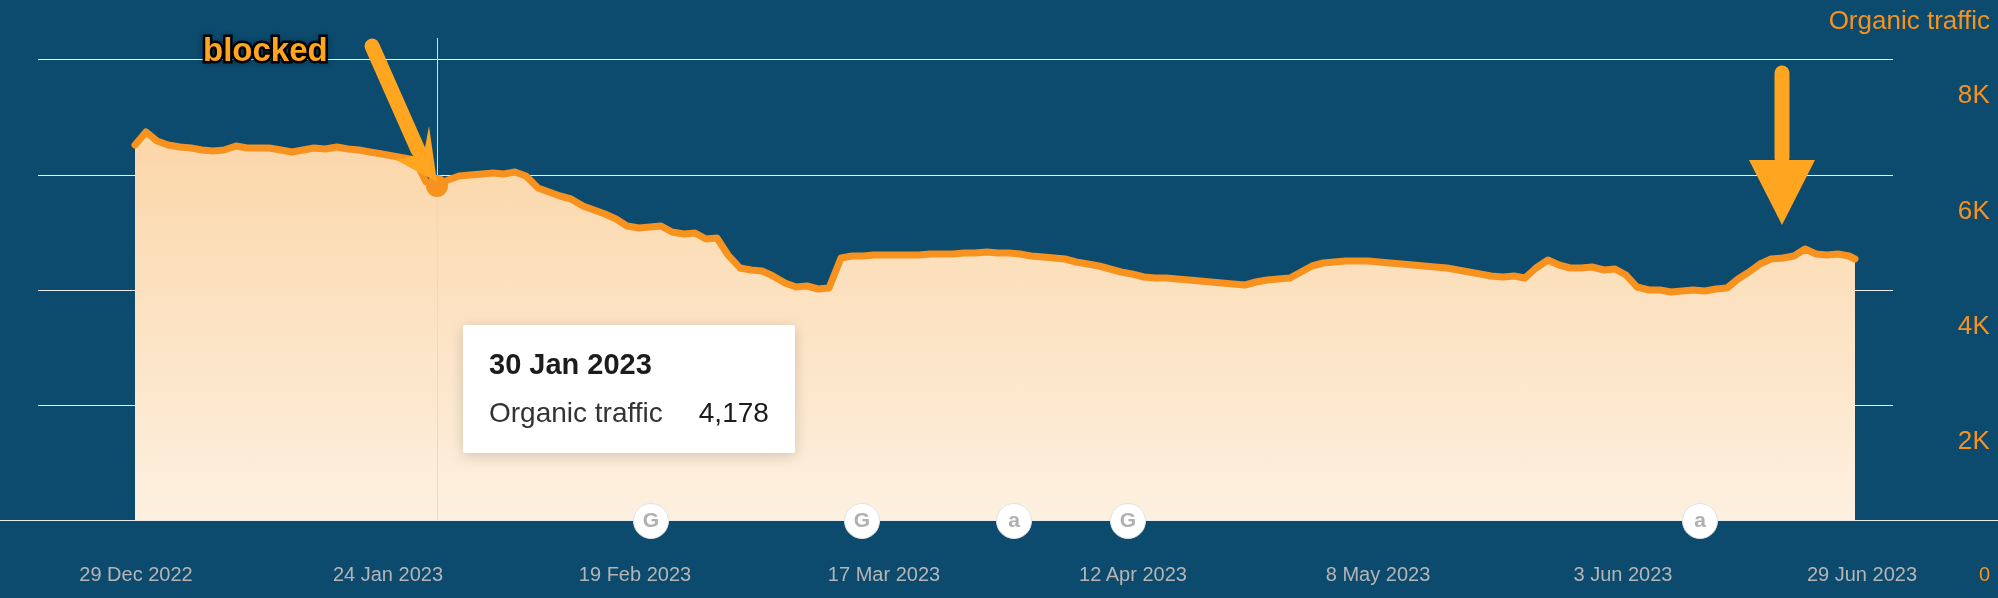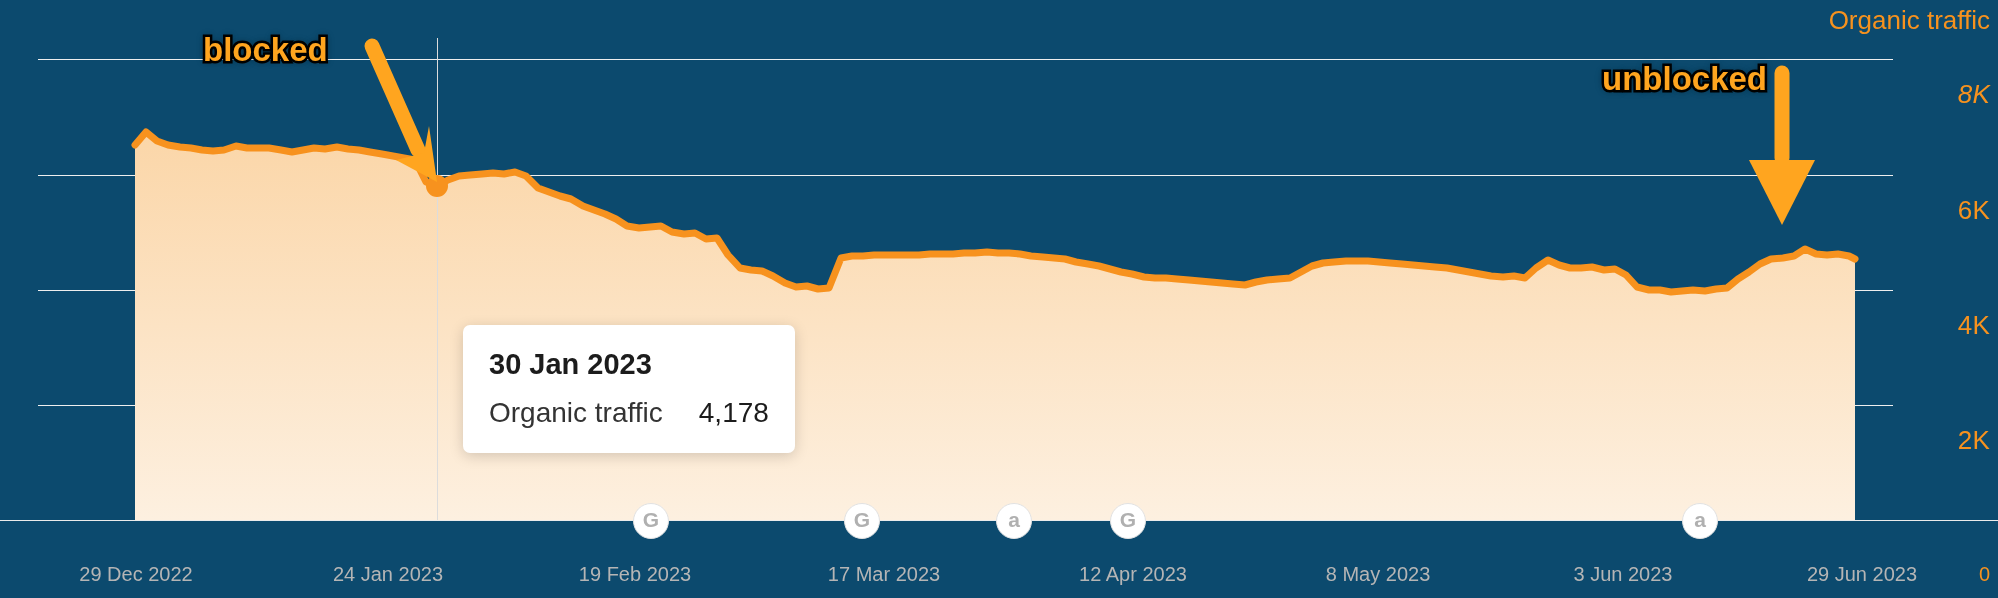--- a/index.html
+++ b/index.html
@@ -103,21 +103,21 @@
     line-height: 31px;
     text-align: center;
     font-weight: bold;
     transform: translate(-50%, -50%);
     font-family: "Liberation Sans", sans-serif;
   }
   
   .tooltip {
     position: absolute;
     background: #ffffff;
-    border-radius: 7px;
+    border-radius: 2px;
     box-shadow: 0 3px 14px rgba(0,0,0,0.17);
     padding: 22px 26px 24px 26px;
     min-width: 306px;
     box-sizing: border-box;
   }
   .tooltip-date {
     color: #1c1c1c;
     font-size: 29px;
     font-weight: bold;
     line-height: 34px;
@@ -241,39 +241,38 @@
         <path d="M437,182 L396,160 L424,153 L429,126 Z" fill="#ffa51f"></path>
       </g>
 
       <g>
         <path d="M1782,73 L1782,158" stroke="#ffa51f" stroke-width="15" stroke-linecap="round" fill="none"></path>
         <path d="M1782,225 L1749,160 L1815,160 Z" fill="#ffa51f"></path>
       </g>
     </svg>
 
     <div class="annotation-label" style="left:203px; top:32px;">blocked</div>
-    <div class="annotation-label" style="left:1602px; top:61px;">unblocked</div>
 
     <div class="tooltip" style="left:463px; top:325px;">
       <div class="tooltip-date">30 Jan 2023</div>
       <div class="tooltip-row">
         <span class="tooltip-metric">Organic traffic</span>
         <span class="tooltip-value">4,178</span>
       </div>
     </div>
 
     <div class="event-marker" style="left:651px; top:521px;">G</div>
     <div class="event-marker" style="left:862px; top:521px;">G</div>
     <div class="event-marker" style="left:1014px; top:521px;">a</div>
     <div class="event-marker" style="left:1128px; top:521px;">G</div>
     <div class="event-marker" style="left:1700px; top:521px;">a</div>
 
     <div class="y-axis-title">Organic traffic</div>
 
-    <div class="y-tick-label" style="top:81px;font-style:italic;">8K</div>
+    <div class="y-tick-label" style="top:81px;">8K</div>
     <div class="y-tick-label" style="top:197px;">6K</div>
     <div class="y-tick-label" style="top:312px;">4K</div>
     <div class="y-tick-label" style="top:427px;">2K</div>
 
     <div class="x-tick-label" style="left:136px;">29 Dec 2022</div>
     <div class="x-tick-label" style="left:388px;">24 Jan 2023</div>
     <div class="x-tick-label" style="left:635px;">19 Feb 2023</div>
     <div class="x-tick-label" style="left:884px;">17 Mar 2023</div>
     <div class="x-tick-label" style="left:1133px;">12 Apr 2023</div>
     <div class="x-tick-label" style="left:1378px;margin-top:36px;">8 May 2023</div>

